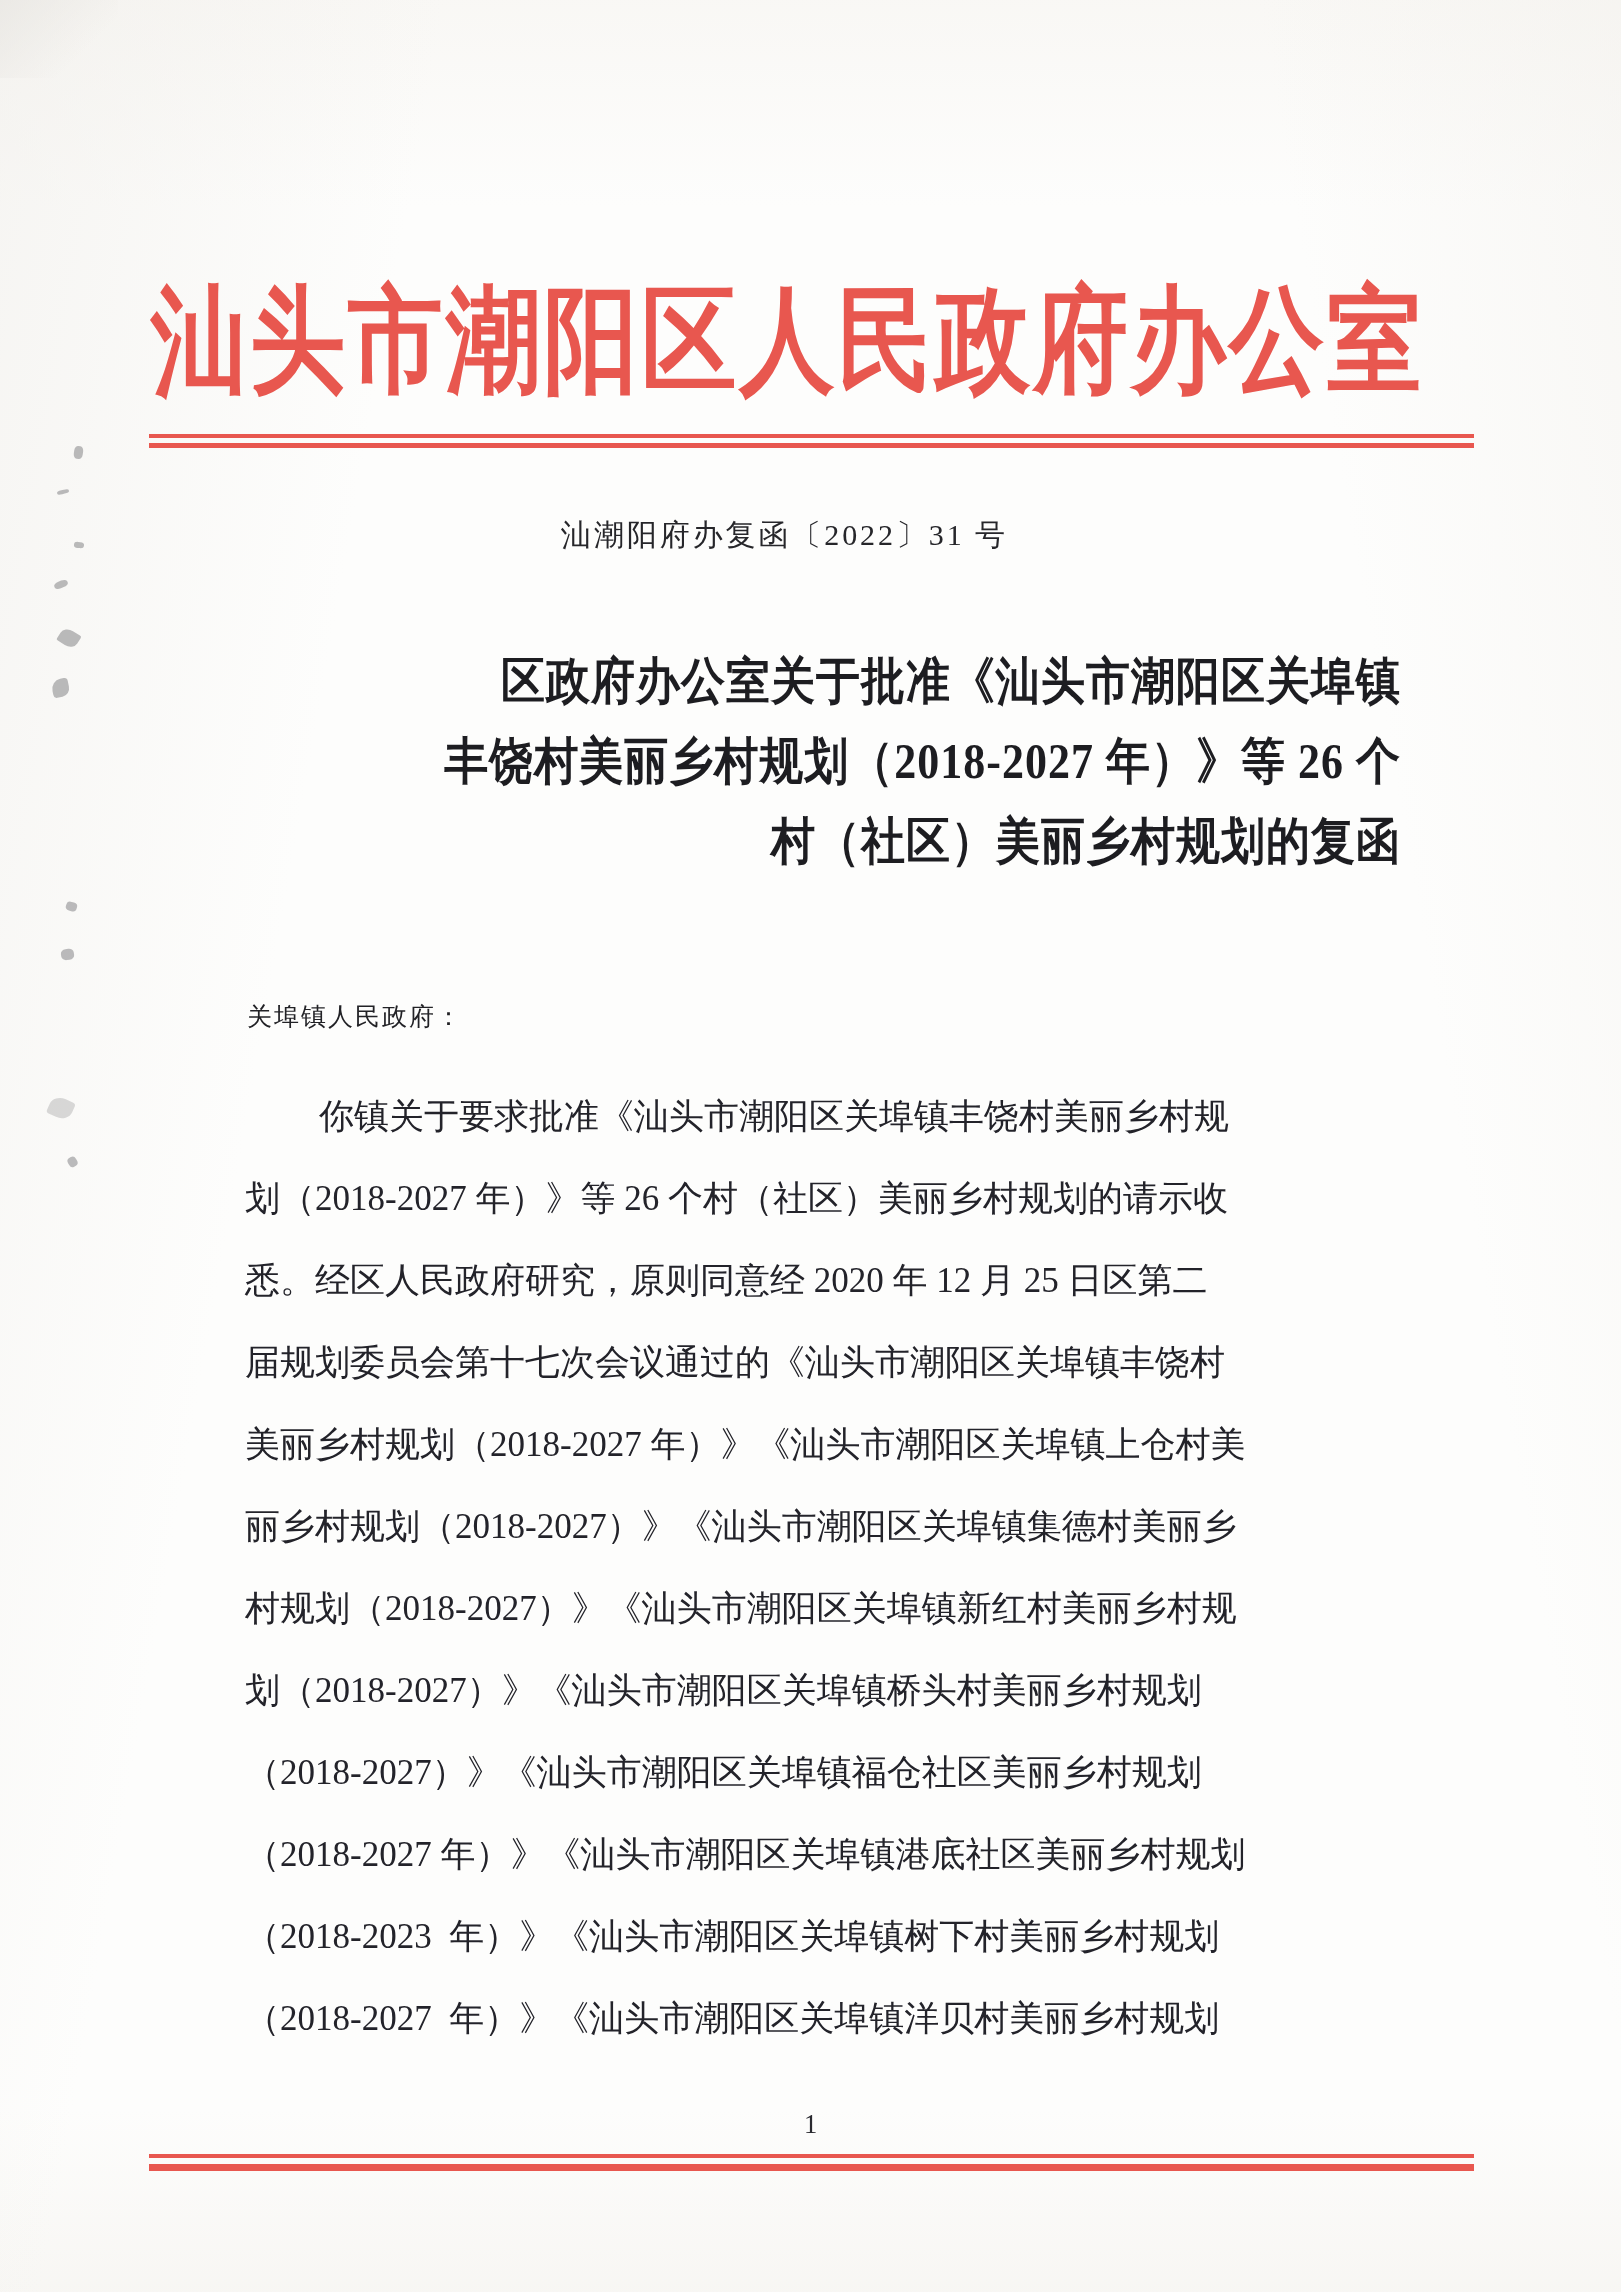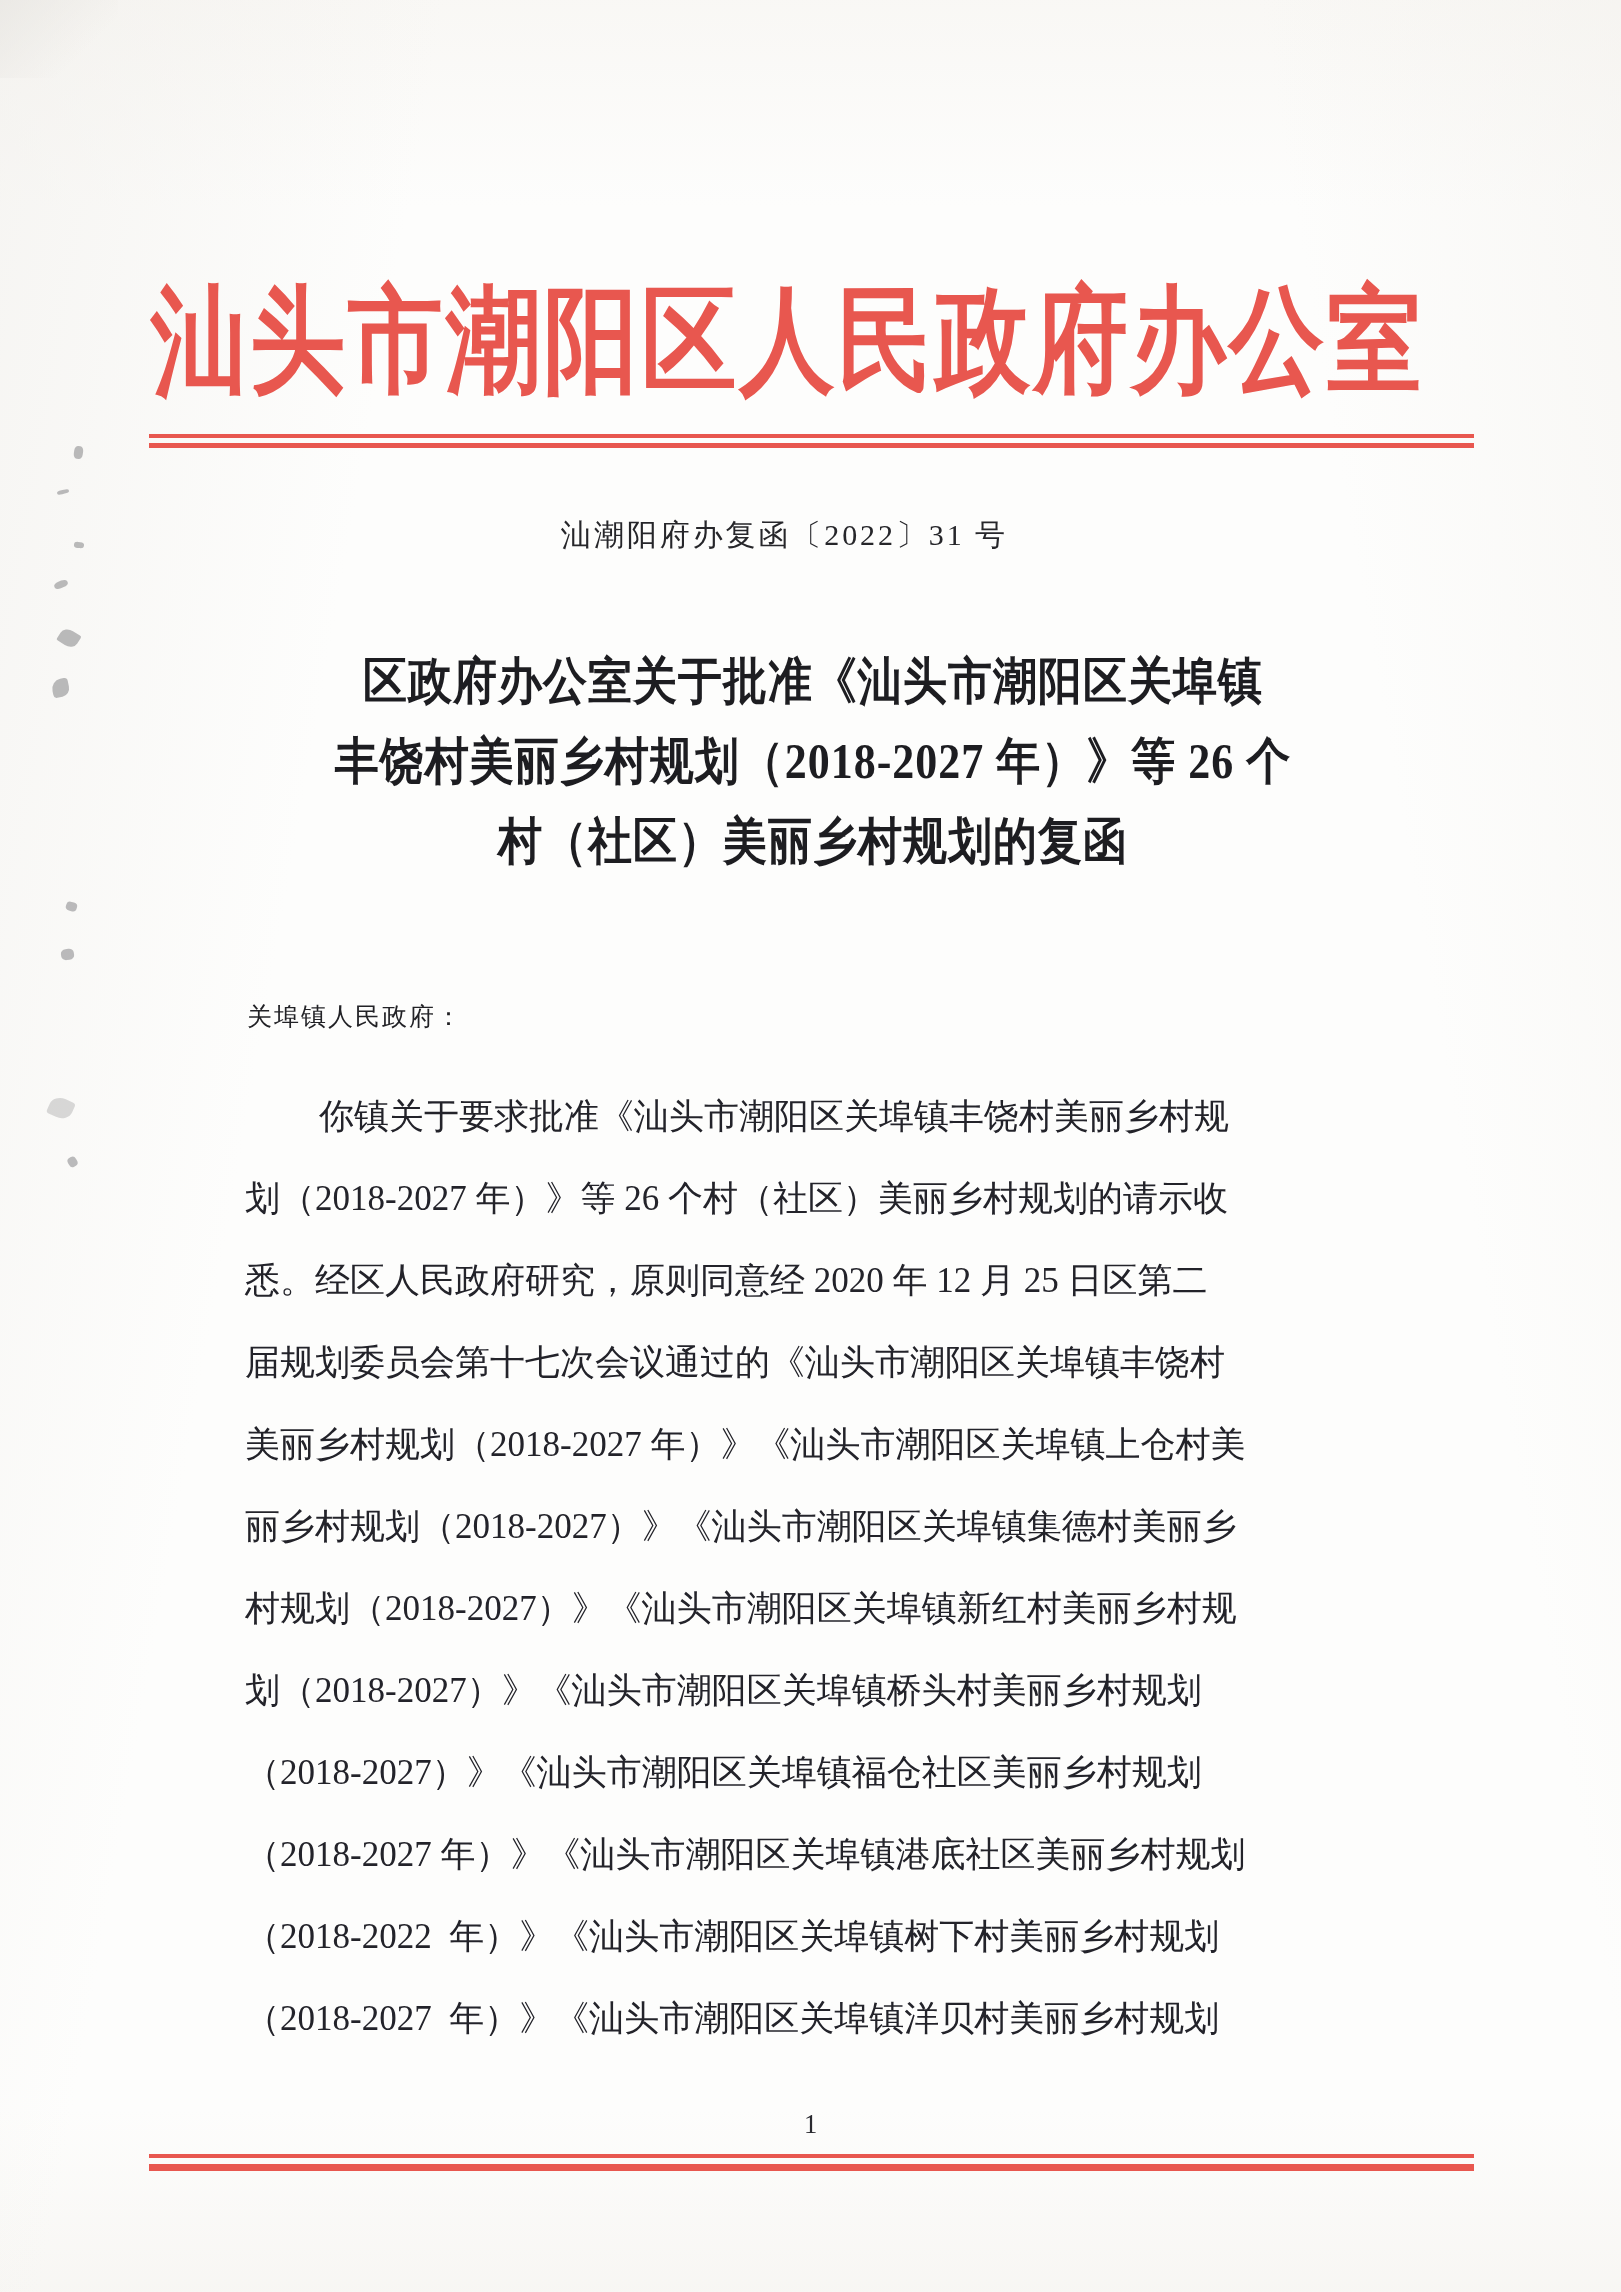--- a/index.html
+++ b/index.html
@@ -87,21 +87,21 @@
     color: #26262a;
     font-family: "Liberation Serif", "DejaVu Serif", serif;
   }
 
   
   .main-title {
     position: absolute;
     left: 225px;
     top: 642px;
     width: 1176px;
-    text-align: center;
+    text-align: right;
   }
   .main-title .tline {
     font-family: "Liberation Serif", "DejaVu Serif", serif;
     font-weight: 700;
     font-size: 44px;
     line-height: 80px;
     letter-spacing: 1px;
     color: #1d1d21;
     white-space: nowrap;
     transform: scaleY(1.14);
@@ -226,21 +226,21 @@
       <div class="body-line indent">你镇关于要求批准《汕头市潮阳区关埠镇丰饶村美丽乡村规</div>
       <div class="body-line">划（2018-2027 年）》等 26 个村（社区）美丽乡村规划的请示收</div>
       <div class="body-line">悉。经区人民政府研究，原则同意经 2020 年 12 月 25 日区第二</div>
       <div class="body-line">届规划委员会第十七次会议通过的《汕头市潮阳区关埠镇丰饶村</div>
       <div class="body-line">美丽乡村规划（2018-2027 年）》《汕头市潮阳区关埠镇上仓村美</div>
       <div class="body-line">丽乡村规划（2018-2027）》《汕头市潮阳区关埠镇集德村美丽乡</div>
       <div class="body-line">村规划（2018-2027）》《汕头市潮阳区关埠镇新红村美丽乡村规</div>
       <div class="body-line">划（2018-2027）》《汕头市潮阳区关埠镇桥头村美丽乡村规划</div>
       <div class="body-line">（2018-2027）》《汕头市潮阳区关埠镇福仓社区美丽乡村规划</div>
       <div class="body-line">（2018-2027 年）》《汕头市潮阳区关埠镇港底社区美丽乡村规划</div>
-      <div class="body-line">（2018-2022  年）》《汕头市潮阳区关埠镇树下村美丽乡村规划</div>
+      <div class="body-line">（2018-2023  年）》《汕头市潮阳区关埠镇树下村美丽乡村规划</div>
       <div class="body-line">（2018-2027  年）》《汕头市潮阳区关埠镇洋贝村美丽乡村规划</div>
     </div>
 
     <div class="page-number">1</div>
 
     <div class="footer-rules">
       <div class="rule-thin"></div>
       <div class="rule-gap"></div>
       <div class="rule-thick"></div>
     </div>

